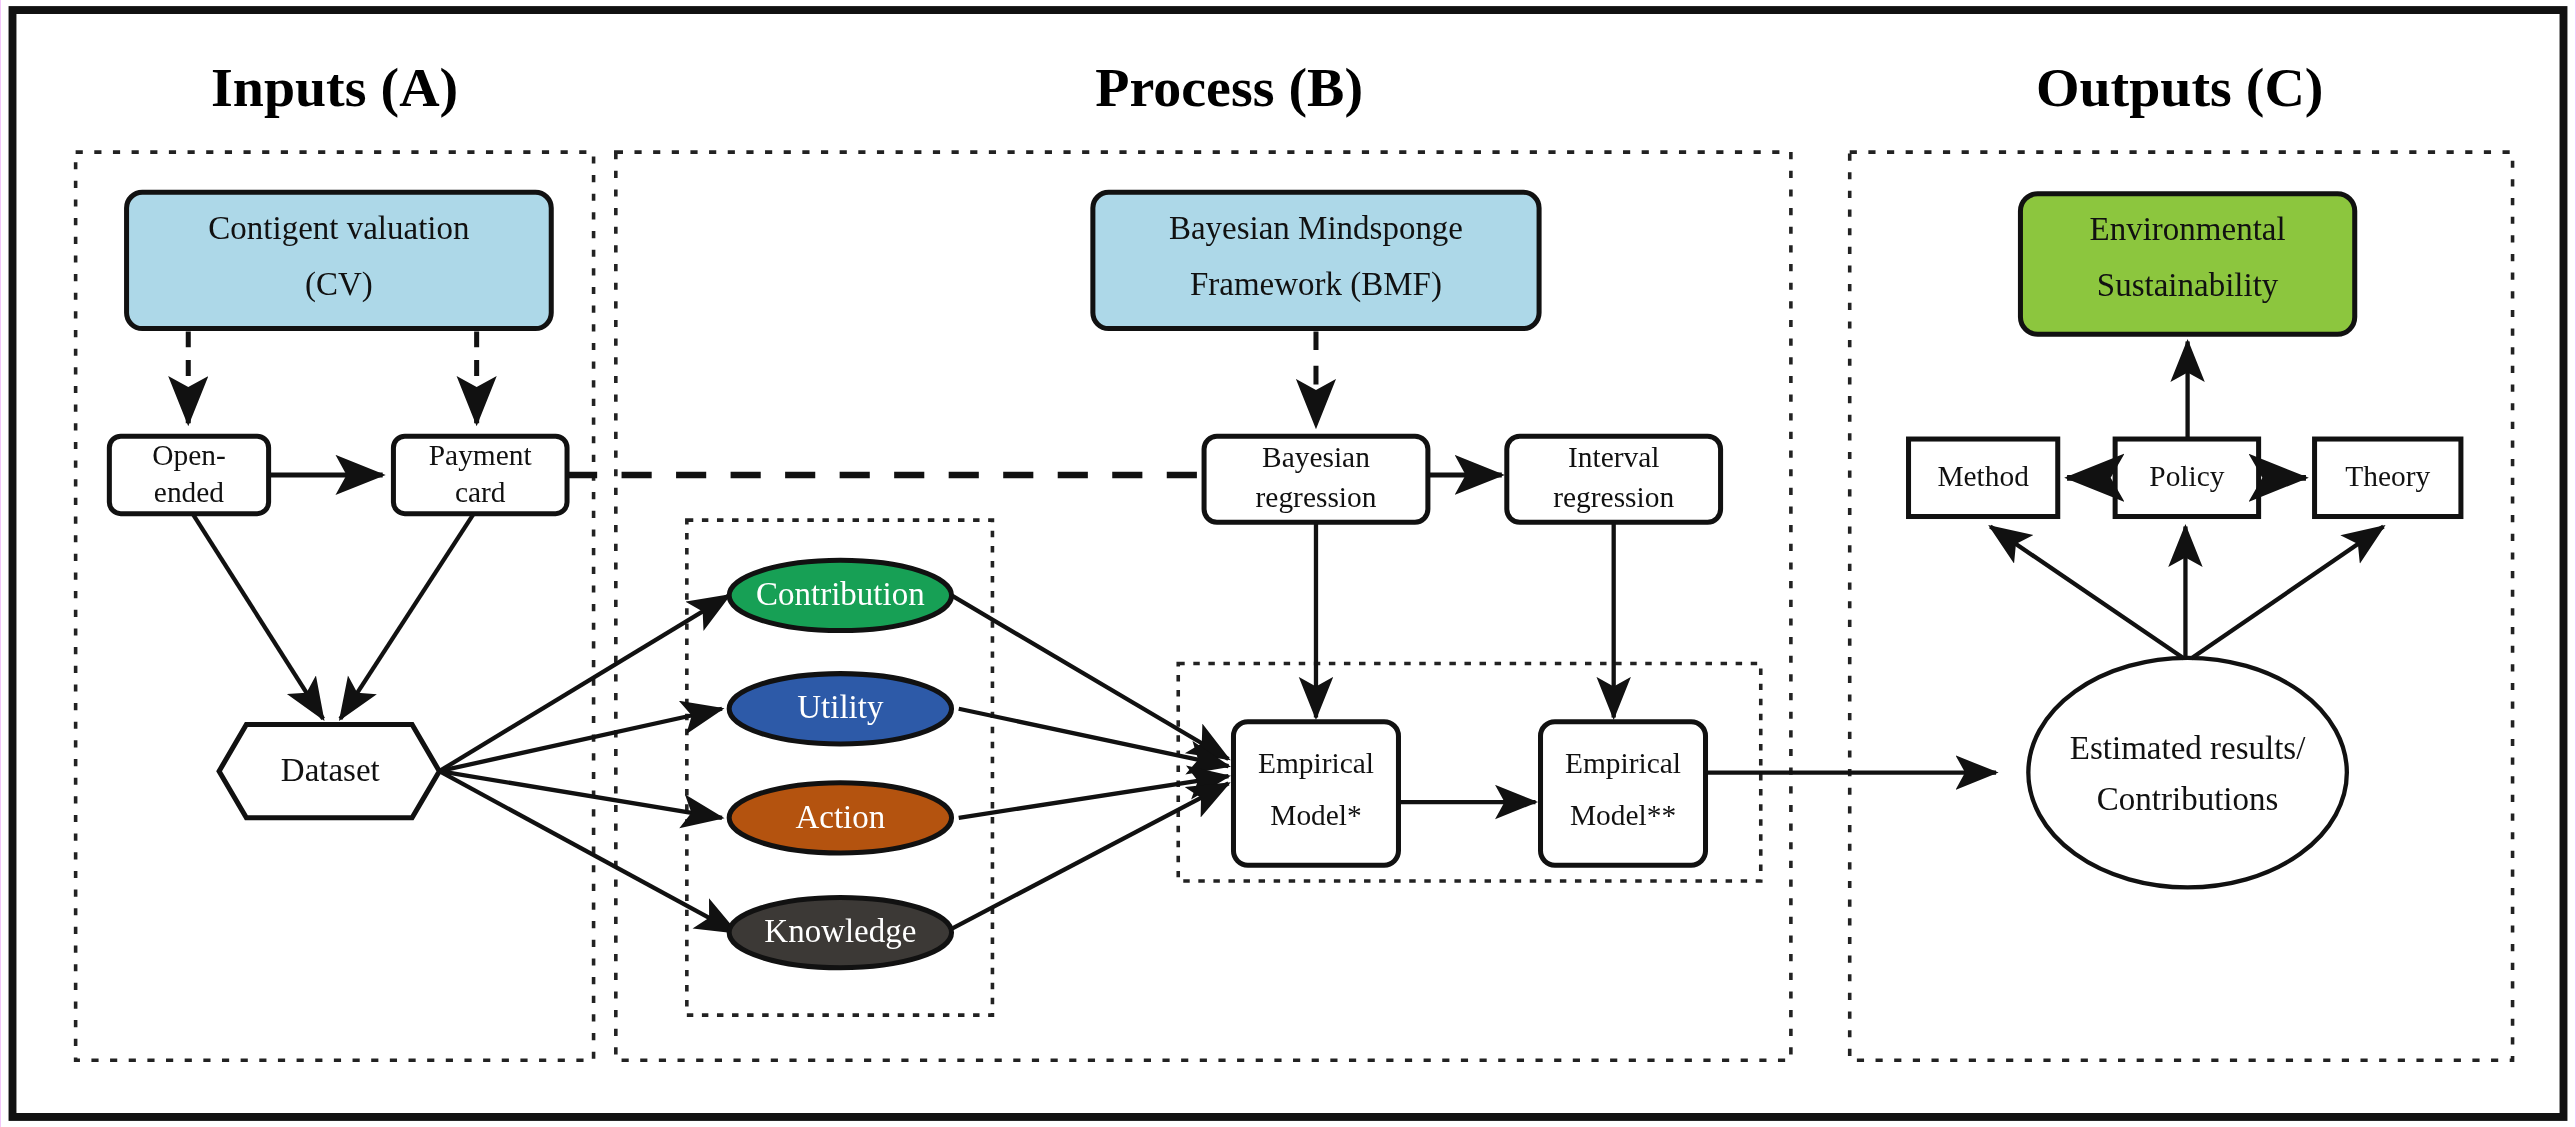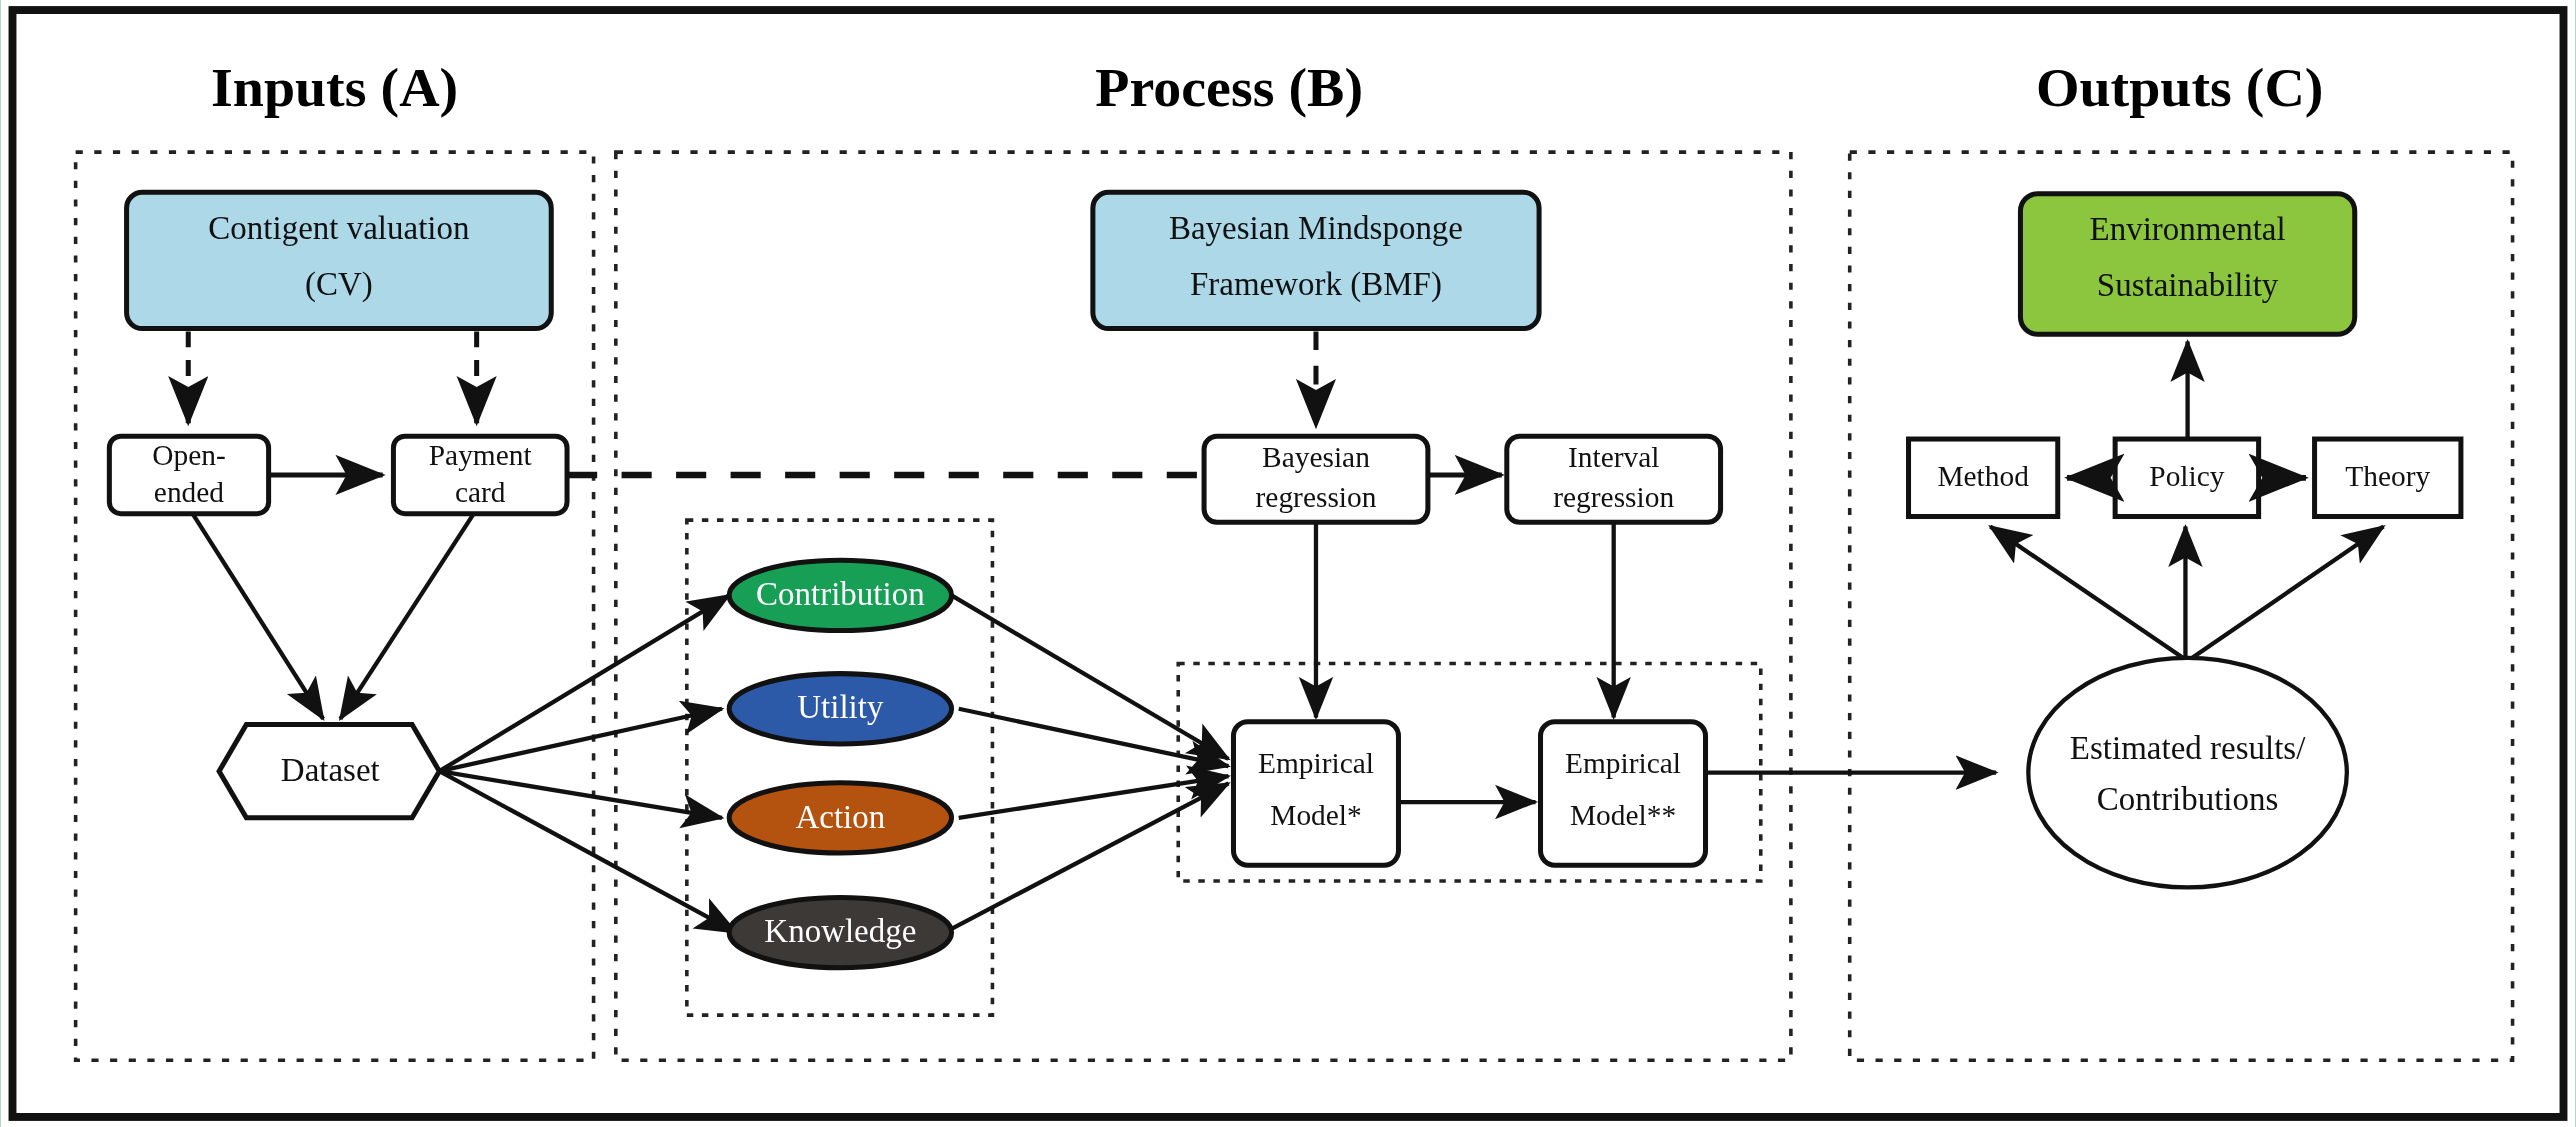--- a/index.html
+++ b/index.html
@@ -1,17 +1,17 @@
 <!DOCTYPE html>
 <html style="font-size:11.5px"><head>
 <meta charset="utf-8">
 <style>
   html,body{margin:0;padding:0;background:#ffffff;}
   body{width:2576px;height:1127px;font-family:"Liberation Serif",serif;}
-  #stage{position:relative;width:2576px;height:1127px;overflow:hidden;background:#15803d;}
+  #stage{position:relative;width:2576px;height:1127px;overflow:hidden;background:#d946ef;}
   svg{display:block;}
   .nodelabel{font-family:"Liberation Serif",serif;font-size:46px;fill:#111;text-anchor:middle;dominant-baseline:middle;}
   .nodelabel-sm{font-size:41px;}
   .nodelabel-w{fill:#ffffff;}
   .sectitle{font-family:"Liberation Serif",serif;font-weight:bold;font-size:78px;fill:#000;text-anchor:middle;dominant-baseline:middle;}
 </style>
 </head>
 <body>
 
 <div id="stage">

